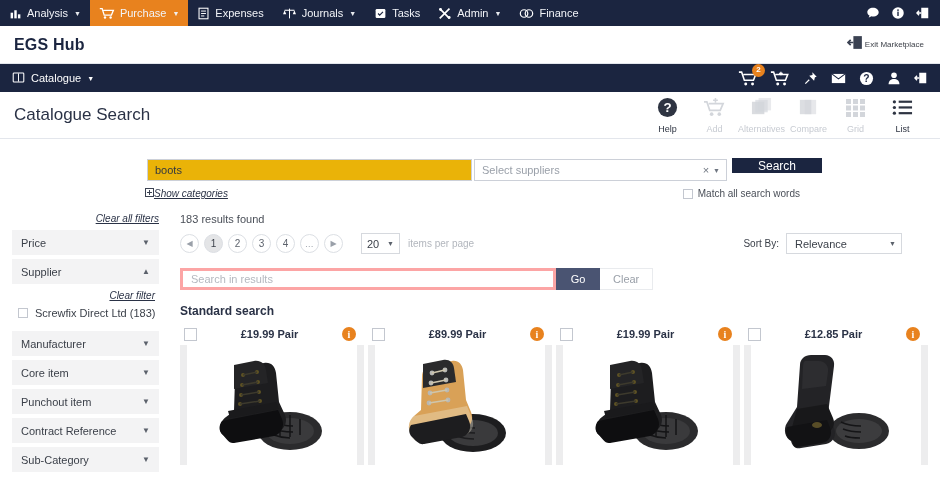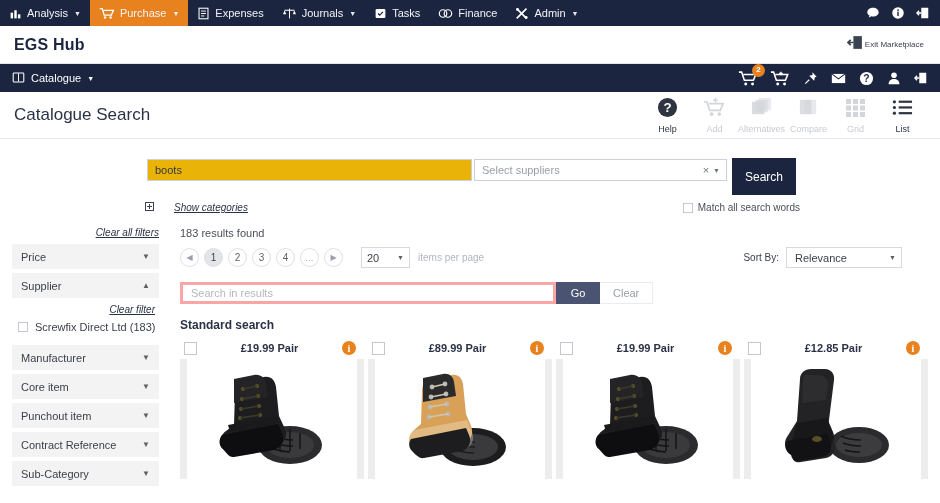--- a/index.html
+++ b/index.html
@@ -145,33 +145,33 @@
     background: #fff;
   }
   .s-supplier .ctrl { margin-left: auto; display: flex; gap: 4px; align-items: center; color: #6f7681; }
   .s-supplier .ctrl .x { font-size: 11px; }
   .s-supplier .ctrl .cv { font-size: 7px; }
   .s-btn {
     background: #1b2540;
     color: #fff;
     font-size: 12px;
     border: none;
-    padding: 0 13px;
-    height: 37px;
+    padding: 0 26px;
+    height: 15px;
     margin-left: 5px;
     margin-top: -1px;
     cursor: pointer;
     font-family: inherit;
   }
   .subline {
     display: flex; align-items: center;
     padding-left: 145px; padding-right: 140px;
     margin-top: 7px;
   }
-  .showcats { display: flex; gap: 20px; cursor: pointer; }
+  .showcats { display: flex; gap: 0; cursor: pointer; }
   .plusbox {
     width: 9px; height: 9px;
     border: 1px solid #3b4252;
     position: relative;
     display: inline-block;
   }
   .plusbox:before, .plusbox:after {
     content: ""; position: absolute; background: #3b4252;
   }
   .plusbox:before { left: 3px; top: 1px; width: 1px; height: 5px; }
@@ -237,21 +237,21 @@
     width: 19px; height: 19px; border-radius: 50%;
     border: 1px solid #dcdfe4;
     display: flex; align-items: center; justify-content: center;
     font-size: 10px; color: #5d636d;
     margin-right: 5px; cursor: pointer; background: #fff;
   }
   .pg.cur { background: #e4e5e7; color: #3a3f48; border-color: #dcdfe4; }
   .pg.nav { color: #9aa0a9; font-size: 8px; }
   .pg.dots { color: #9aa0a9; letter-spacing: .5px; font-size: 9px; }
   .ipp {
-    width: 49px; height: 21px;
+    width: 39px; height: 21px;
     border: 1px solid #d6d9de;
     display: flex; align-items: center;
     padding: 0 5px;
     font-size: 11px; color: #3a3f48;
     margin-left: 13px; cursor: pointer; background: #fff;
   }
   .ipp .cv { margin-left: auto; font-size: 7px; color: #5b616b; }
   .ipp-lbl { font-size: 10px; color: #b2b6bd; margin-left: 8px; }
   .sortwrap { margin-left: auto; display: flex; align-items: center; gap: 7px; padding-right: 30px;}
   .sort-lbl { font-size: 10px; color: #3a3f48; }
@@ -377,38 +377,38 @@
         <span class="topnav-icon">
           <svg width="13" height="13" viewBox="0 0 16 16">
             <rect x="2" y="2.5" width="12" height="11" rx="1.5" fill="#ffffff"></rect>
             <path d="M5 8l2 2 4-4" stroke="#1b2540" stroke-width="1.5" fill="none"></path>
           </svg>
         </span>
         <span>Tasks</span>
       </div>
       <div class="topnav-item">
         <span class="topnav-icon">
-          <svg width="15" height="13" viewBox="0 0 18 16">
-            <ellipse cx="6" cy="8" rx="4.6" ry="4.6" fill="none" stroke="#ffffff" stroke-width="1.5"></ellipse>
-            <ellipse cx="12" cy="8" rx="4.6" ry="4.6" fill="none" stroke="#ffffff" stroke-width="1.5"></ellipse>
-          </svg>
-        </span>
-        <span>Finance</span>
-      </div>
-      <div class="topnav-item">
-        <span class="topnav-icon">
           <svg width="14" height="13" viewBox="0 0 17 16">
             <line x1="2" y1="14" x2="14" y2="2" stroke="#ffffff" stroke-width="2"></line>
             <line x1="2" y1="2" x2="14" y2="14" stroke="#ffffff" stroke-width="2"></line>
             <circle cx="3" cy="3" r="1.8" fill="#ffffff"></circle>
             <circle cx="13.6" cy="13" r="1.8" fill="#ffffff"></circle>
           </svg>
         </span>
         <span>Admin</span>
         <span class="caret">▼</span>
+      </div>
+      <div class="topnav-item">
+        <span class="topnav-icon">
+          <svg width="15" height="13" viewBox="0 0 18 16">
+            <ellipse cx="6" cy="8" rx="4.6" ry="4.6" fill="none" stroke="#ffffff" stroke-width="1.5"></ellipse>
+            <ellipse cx="12" cy="8" rx="4.6" ry="4.6" fill="none" stroke="#ffffff" stroke-width="1.5"></ellipse>
+          </svg>
+        </span>
+        <span>Finance</span>
       </div>
     </div>
   <div class="topnav-right">
     <span class="ic">
       <svg width="14" height="14" viewBox="0 0 16 16">
           <path fill="#fff" d="M8 2C4.4 2 1.5 4.2 1.5 7c0 1.6 1 3 2.5 3.9-.1.8-.5 1.6-1 2.1 1.2-.2 2.3-.7 3-1.3.6.2 1.3.3 2 .3 3.6 0 6.5-2.2 6.5-5S11.6 2 8 2z"></path>
         </svg>
     </span>
     <span class="ic">
       <svg width="14" height="14" viewBox="0 0 16 16">

